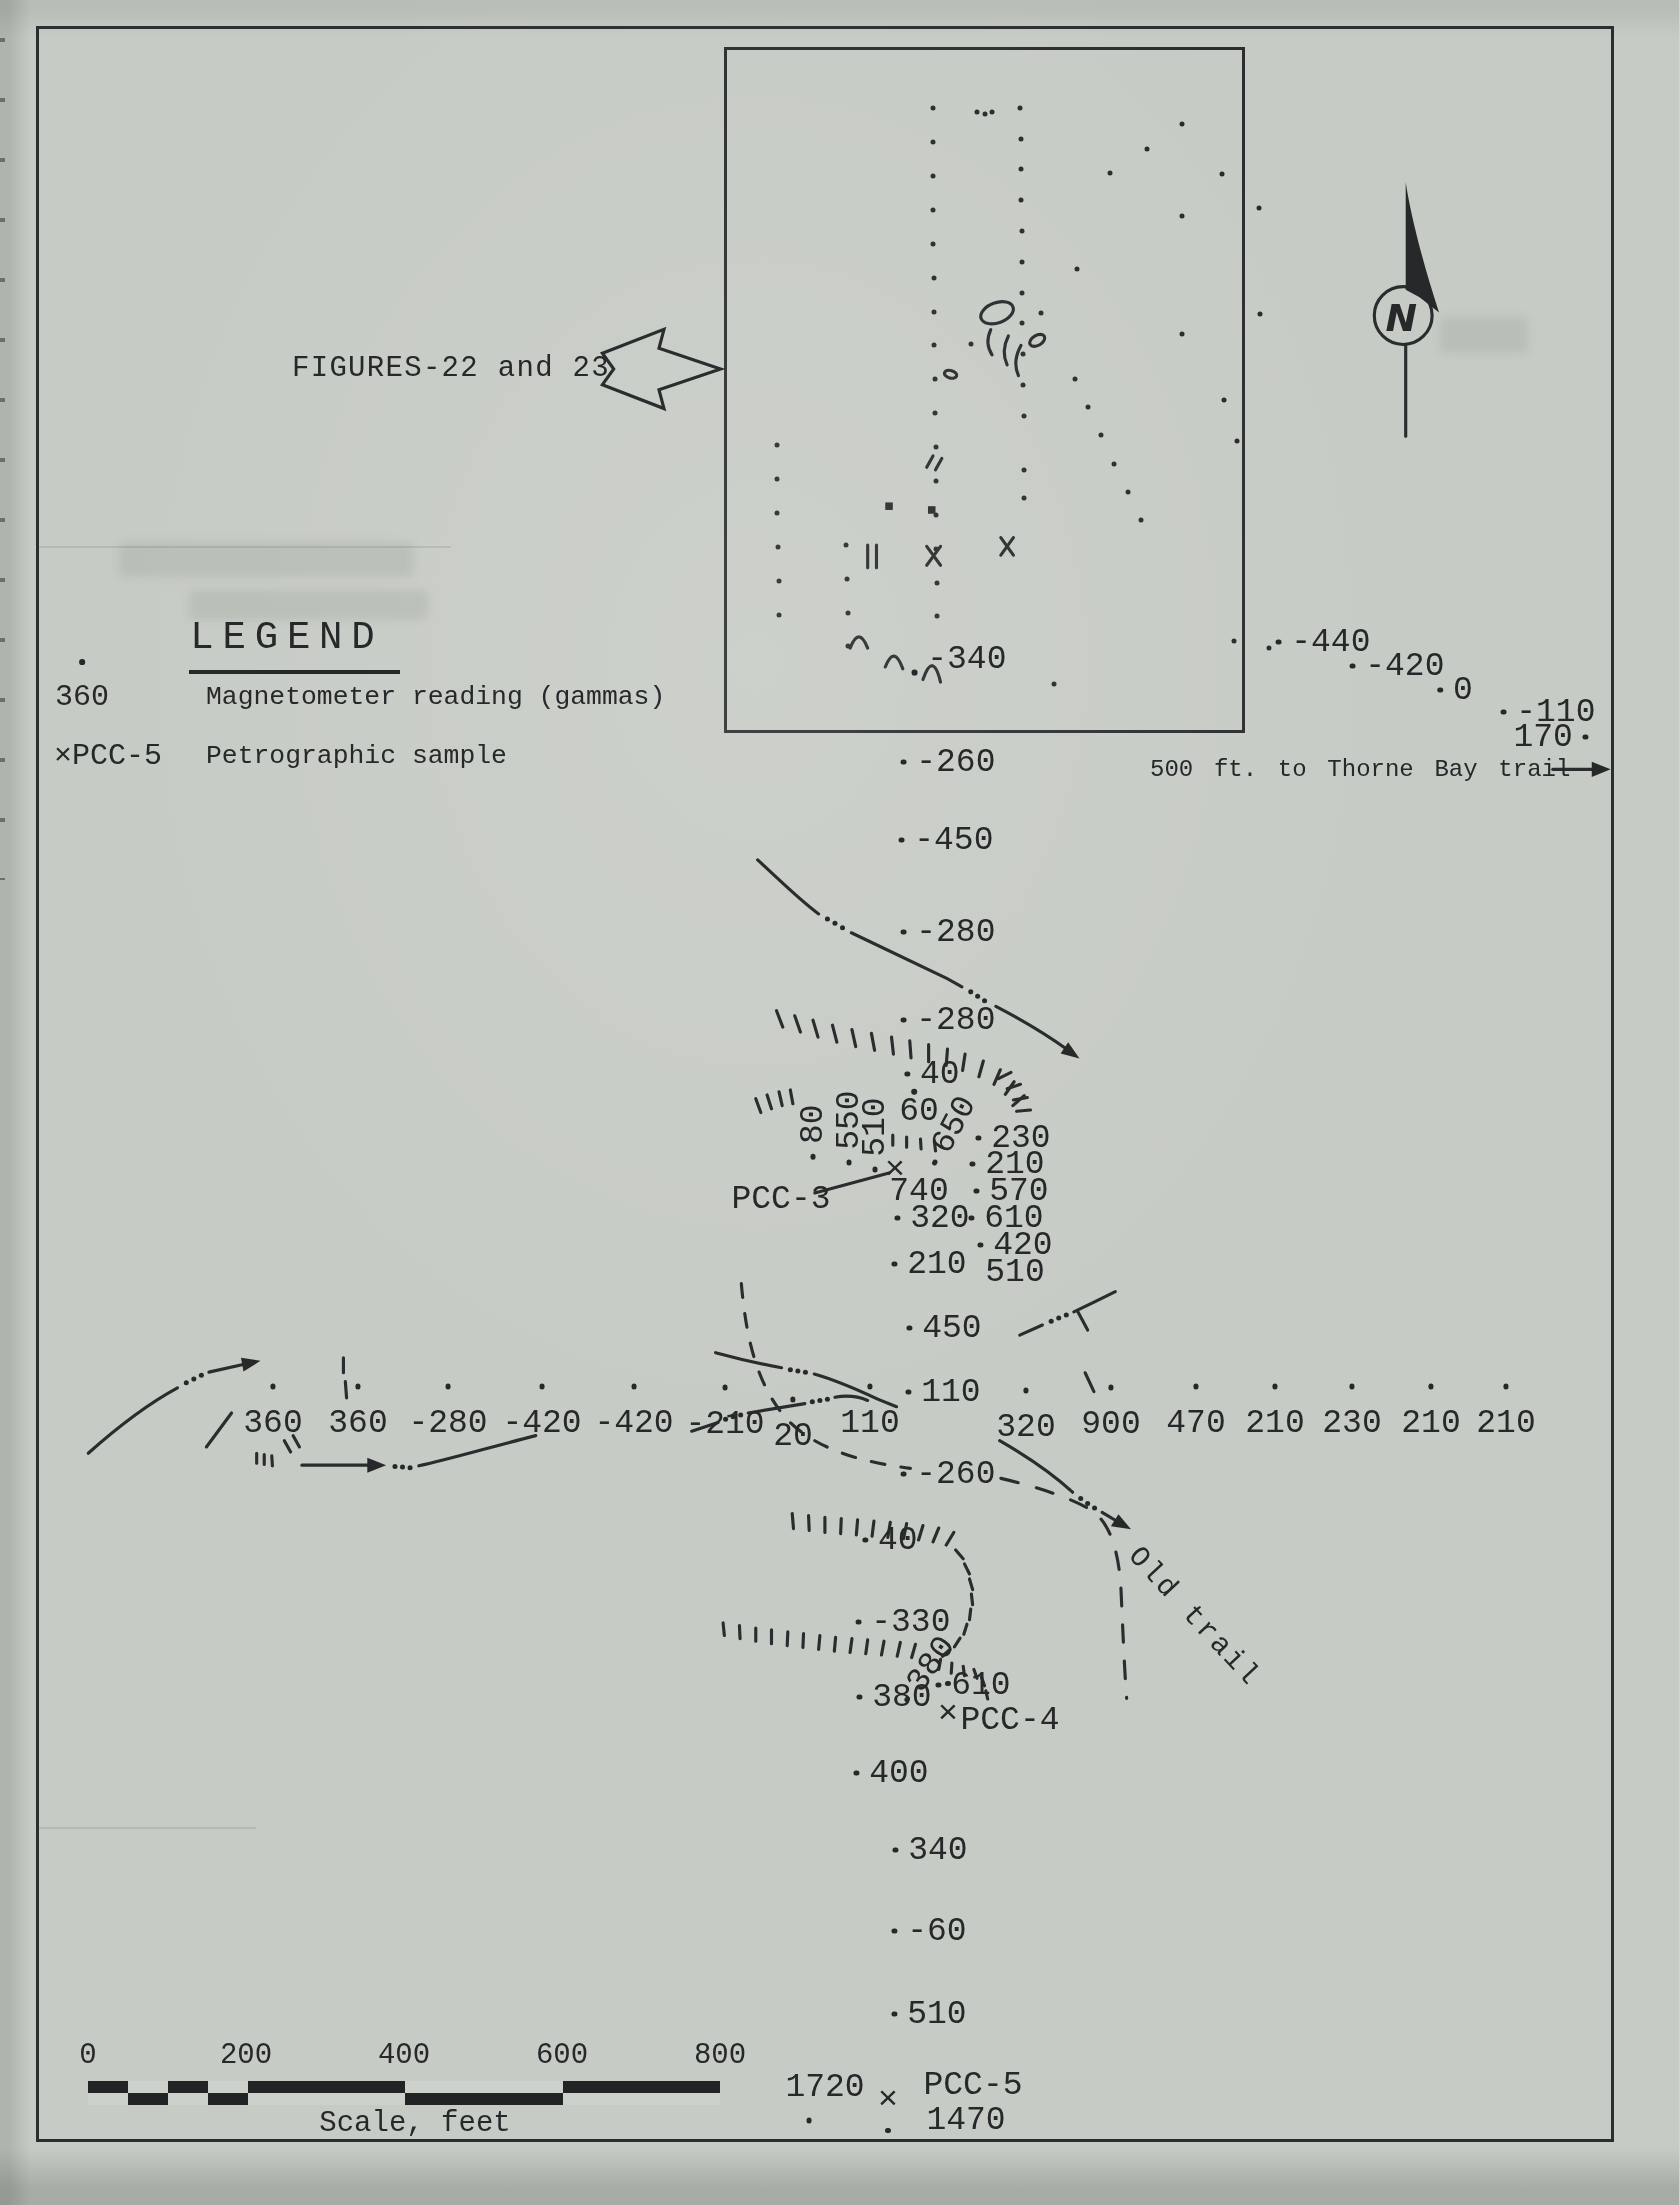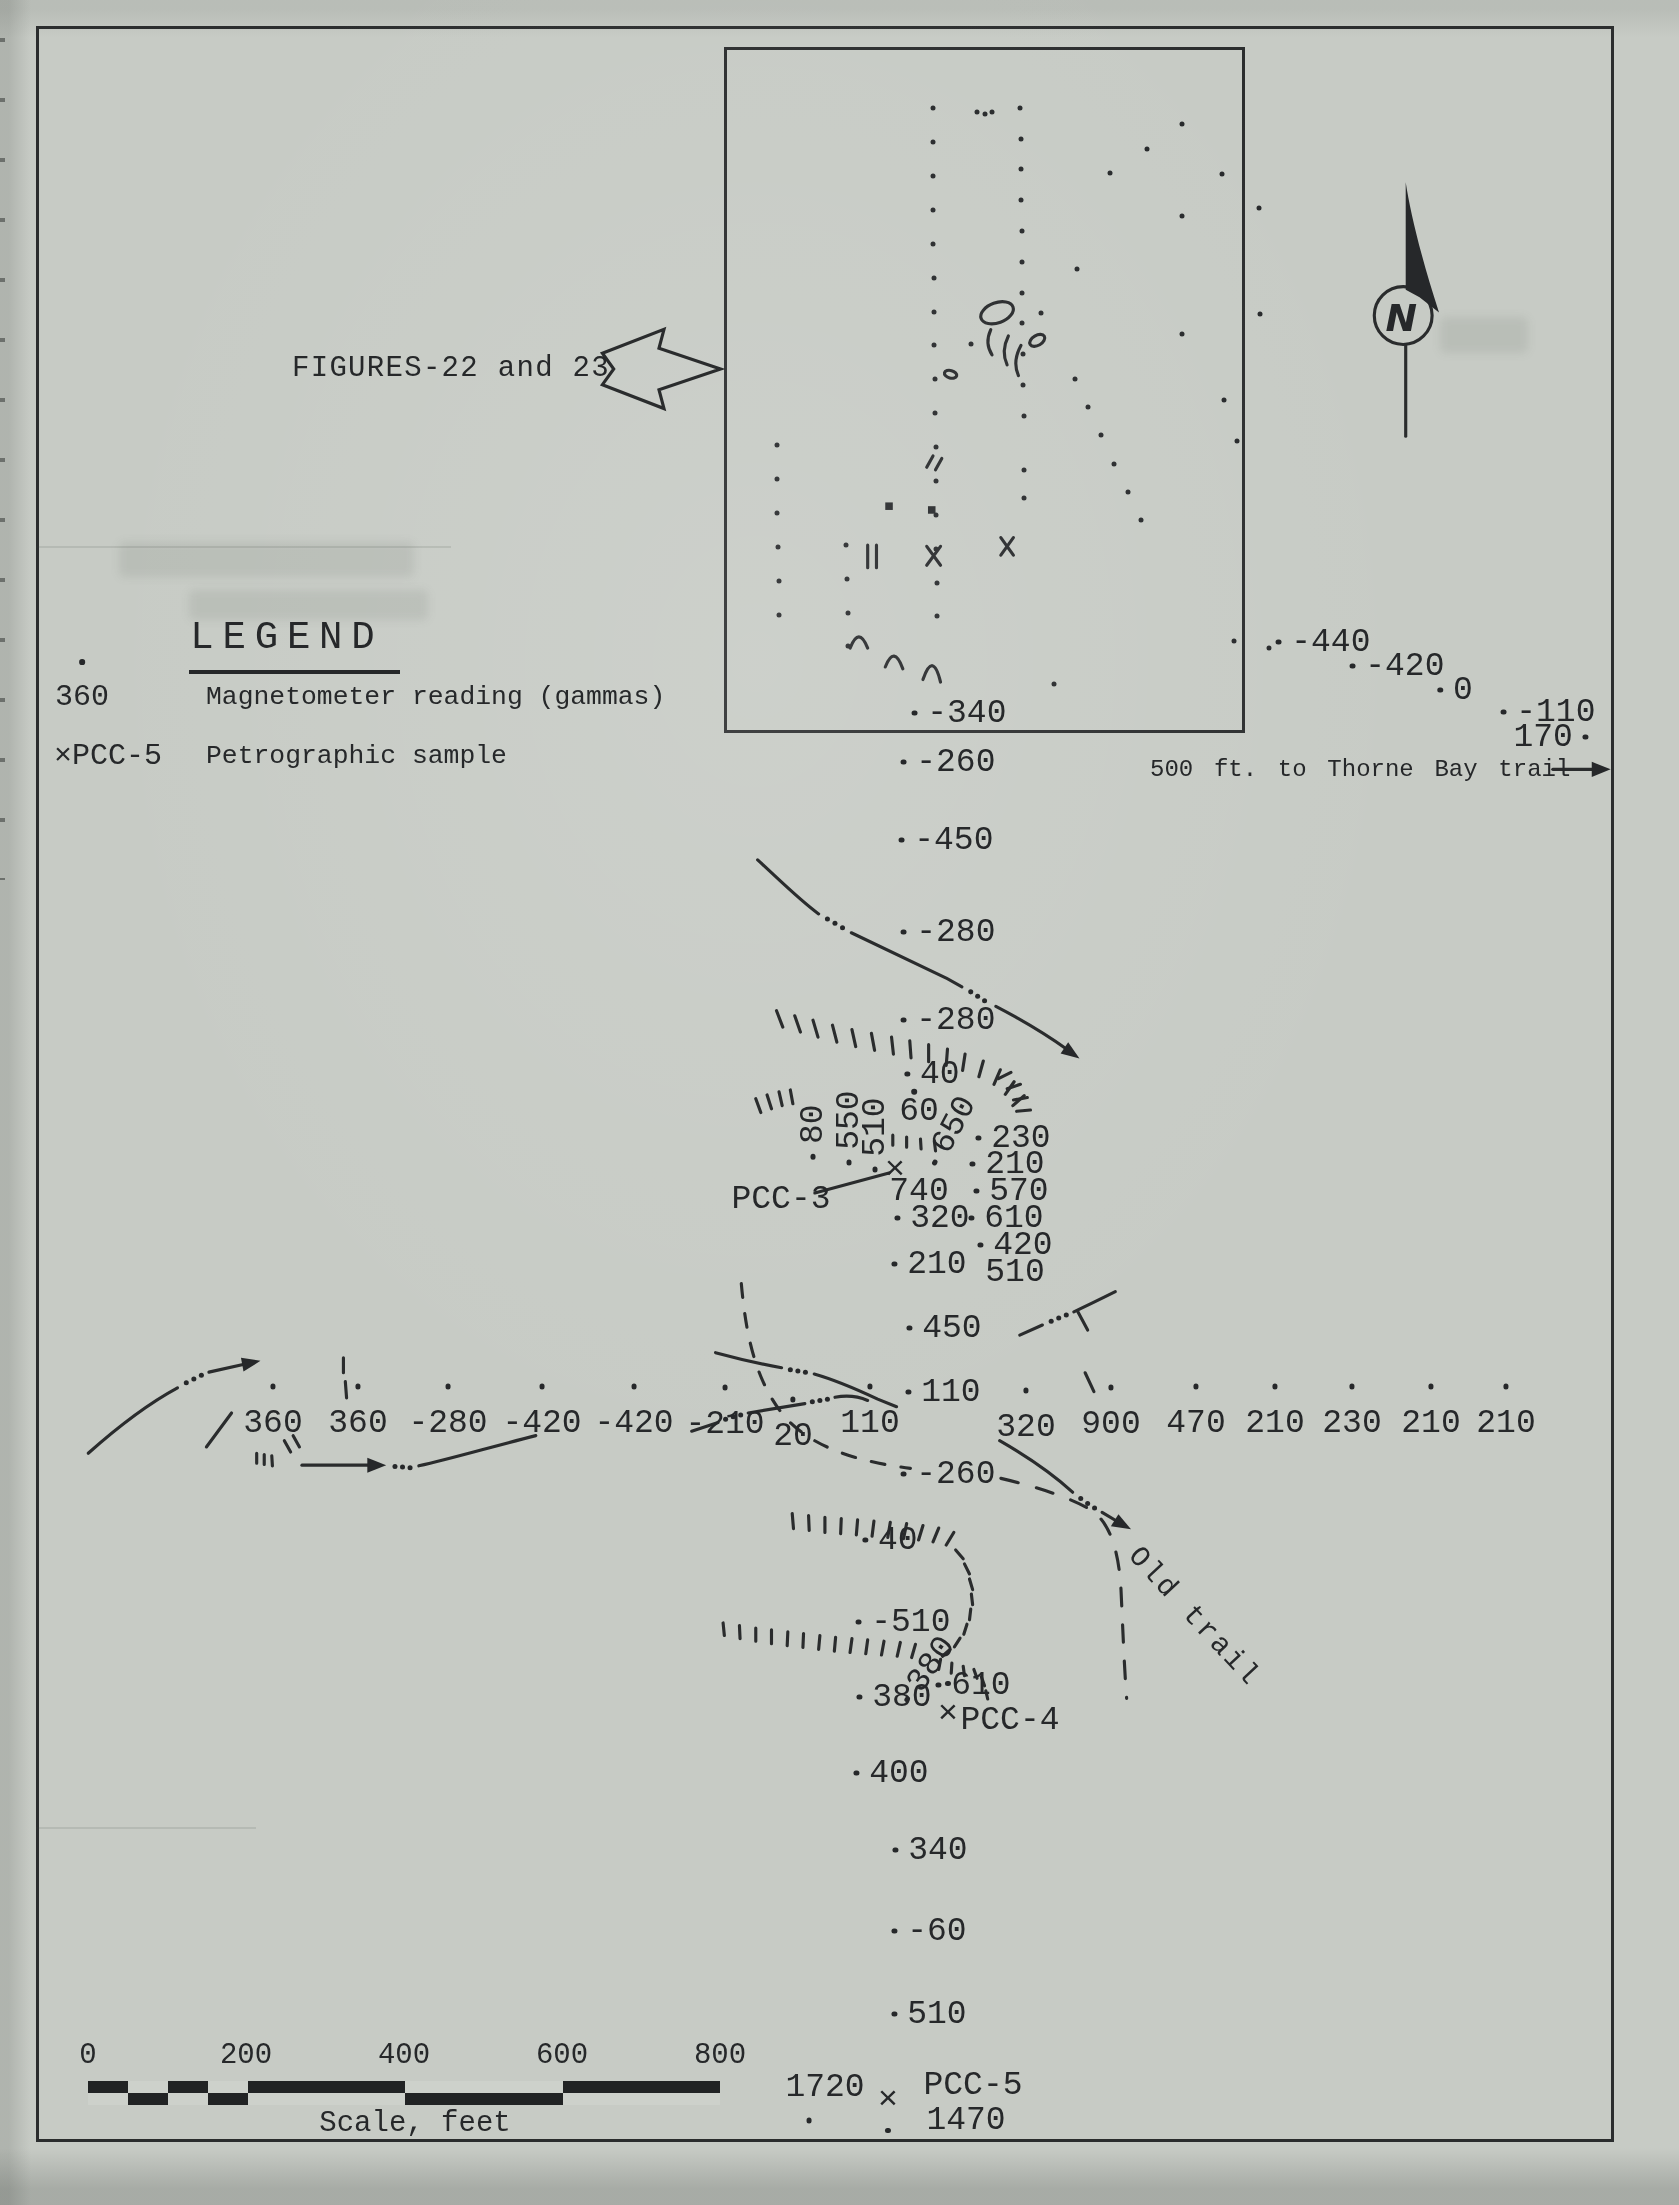--- a/index.html
+++ b/index.html
@@ -289,21 +289,21 @@
       <span class="val">0</span>
     </div>
     <div class="reading" data-dot="left" style="left: 1548px; top: 712px;">
       <span class="dot"></span>
       <span class="val">-110</span>
     </div>
     <div class="reading" data-dot="right" style="left: 1551px; top: 737px;">
       <span class="dot"></span>
       <span class="val">170</span>
     </div>
-    <div class="reading" data-dot="left" style="left: 959px; top: 713px;">
+    <div class="reading" data-dot="left" style="left: 959px; top: 659px; align-items: flex-end;">
       <span class="dot"></span>
       <span class="val">-340</span>
     </div>
     <div class="reading" data-dot="left" style="left: 948px; top: 762px;">
       <span class="dot"></span>
       <span class="val">-260</span>
     </div>
     <div class="reading" data-dot="left" style="left: 946px; top: 840px;">
       <span class="dot"></span>
       <span class="val">-450</span>
@@ -447,21 +447,21 @@
     <div class="reading" data-dot="left" style="left: 948px; top: 1474px;">
       <span class="dot"></span>
       <span class="val">-260</span>
     </div>
     <div class="reading" data-dot="left" style="left: 890px; top: 1540px;">
       <span class="dot"></span>
       <span class="val">40</span>
     </div>
     <div class="reading" data-dot="left" style="left: 903px; top: 1622px;">
       <span class="dot"></span>
-      <span class="val">-510</span>
+      <span class="val">-330</span>
     </div>
     <div class="reading" data-dot="left" style="left: 894px; top: 1697px;">
       <span class="dot"></span>
       <span class="val">380</span>
     </div>
     <div class="reading" data-dot="left" style="left: 927px; top: 1671px; --rot: -55deg;">
       <span class="dot"></span>
       <span class="val">380</span>
     </div>
     <div class="reading" data-dot="left" style="left: 973px; top: 1685px;">

